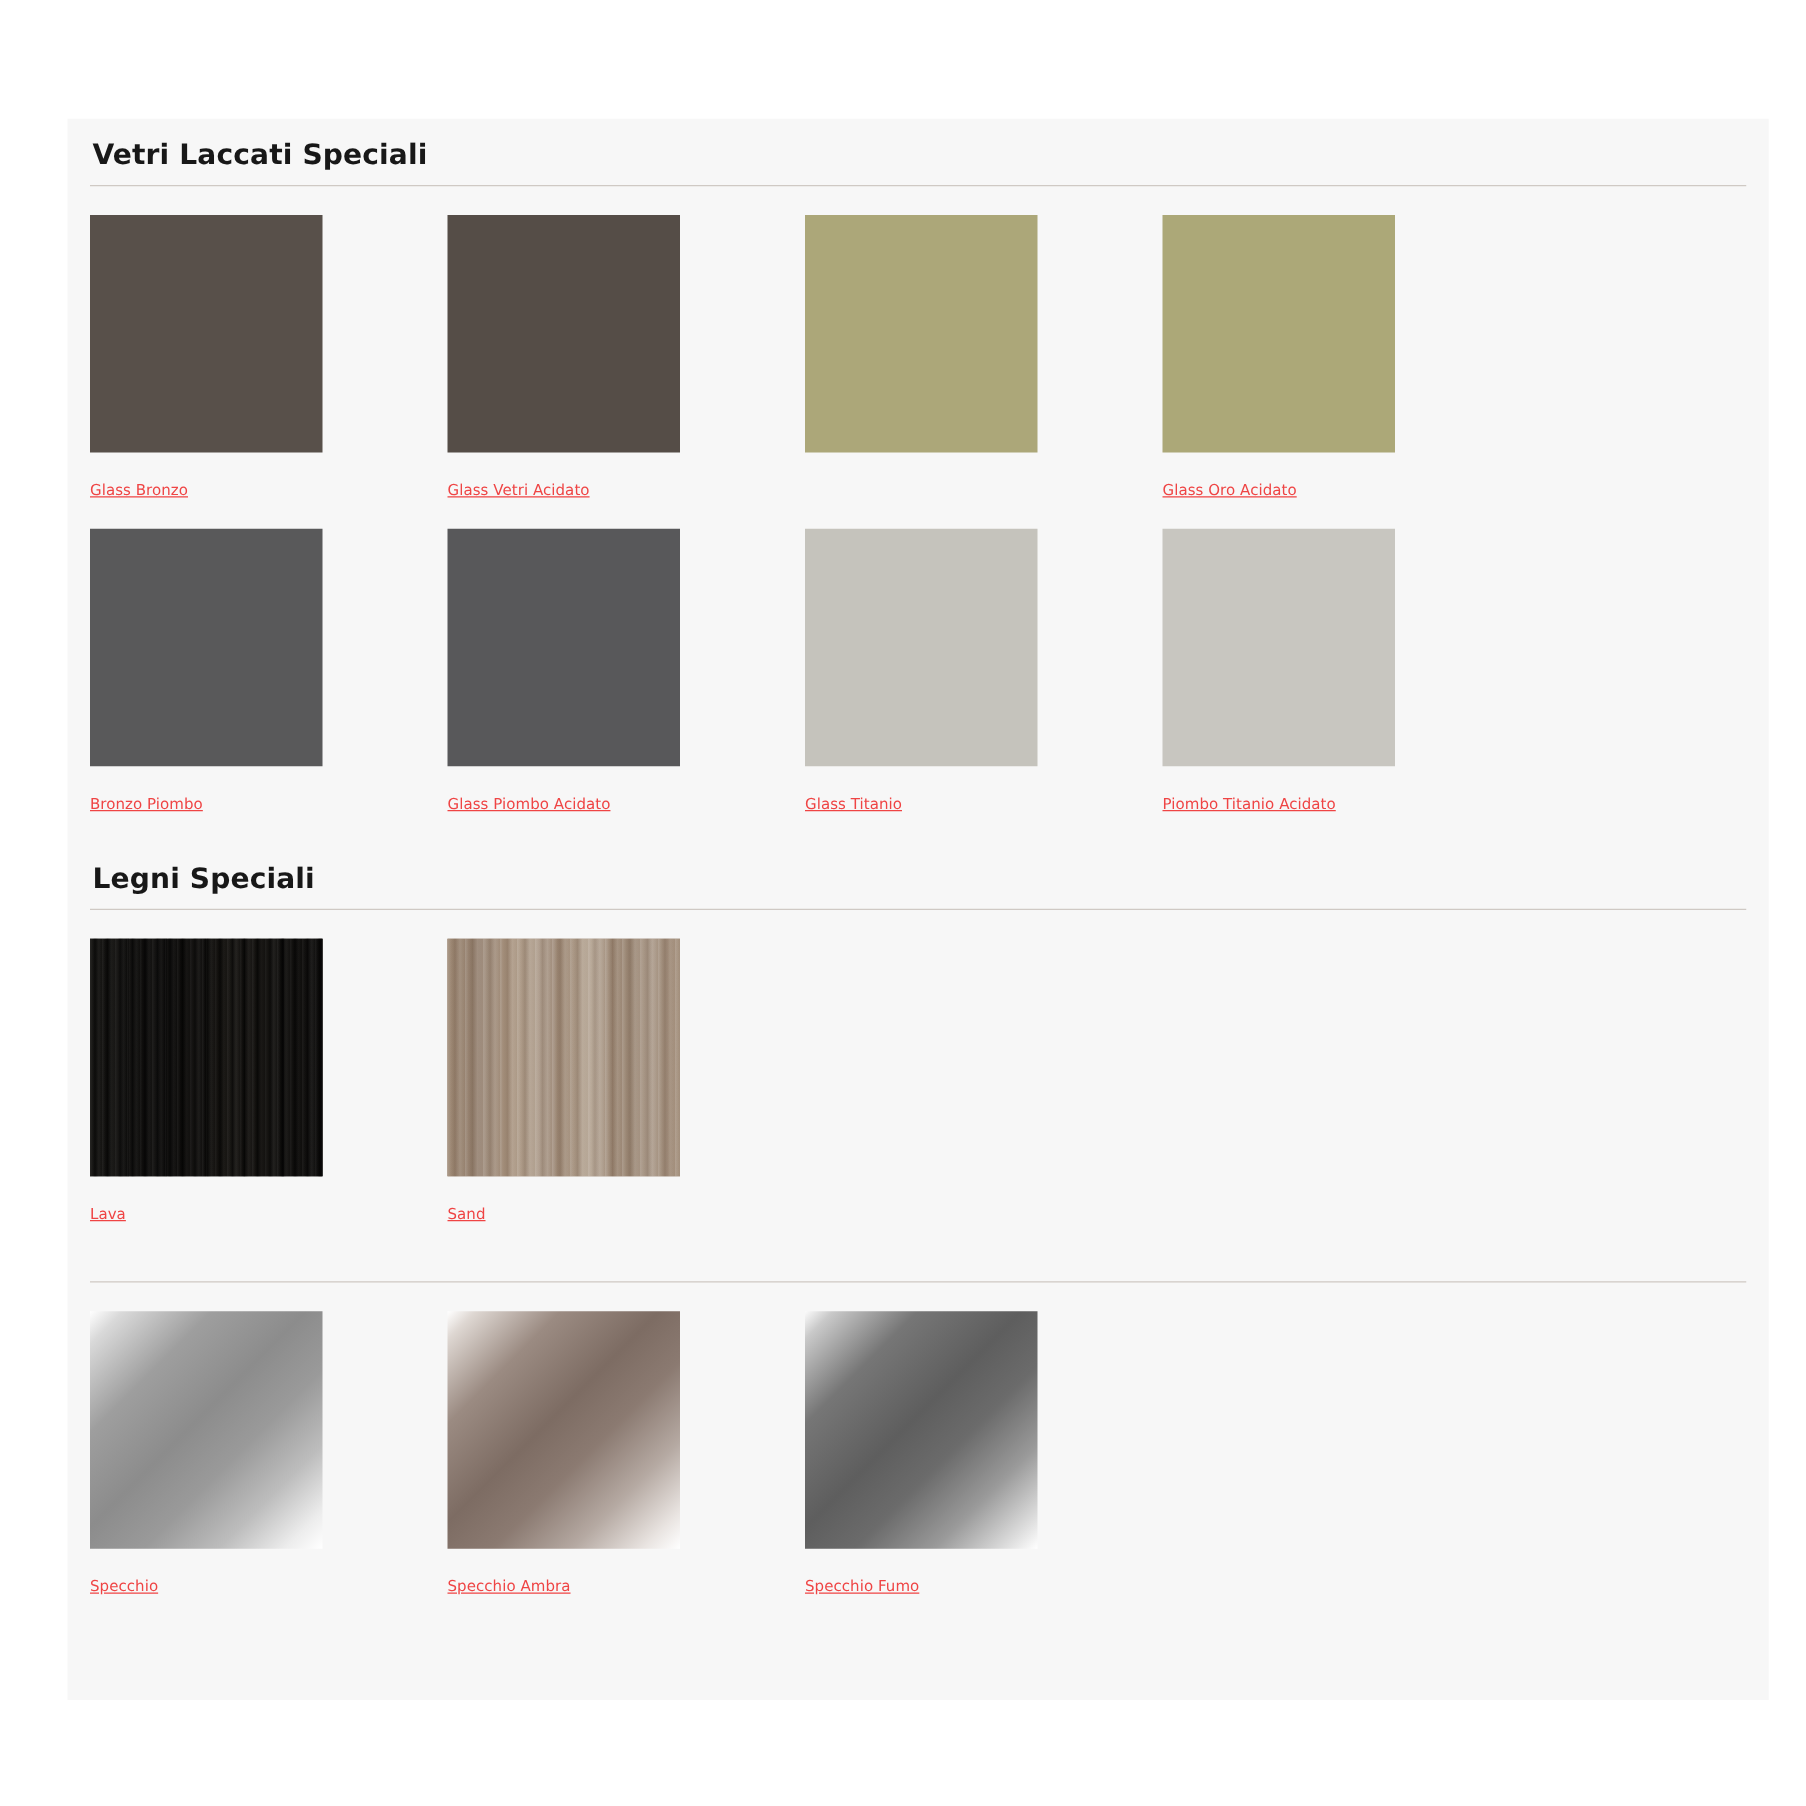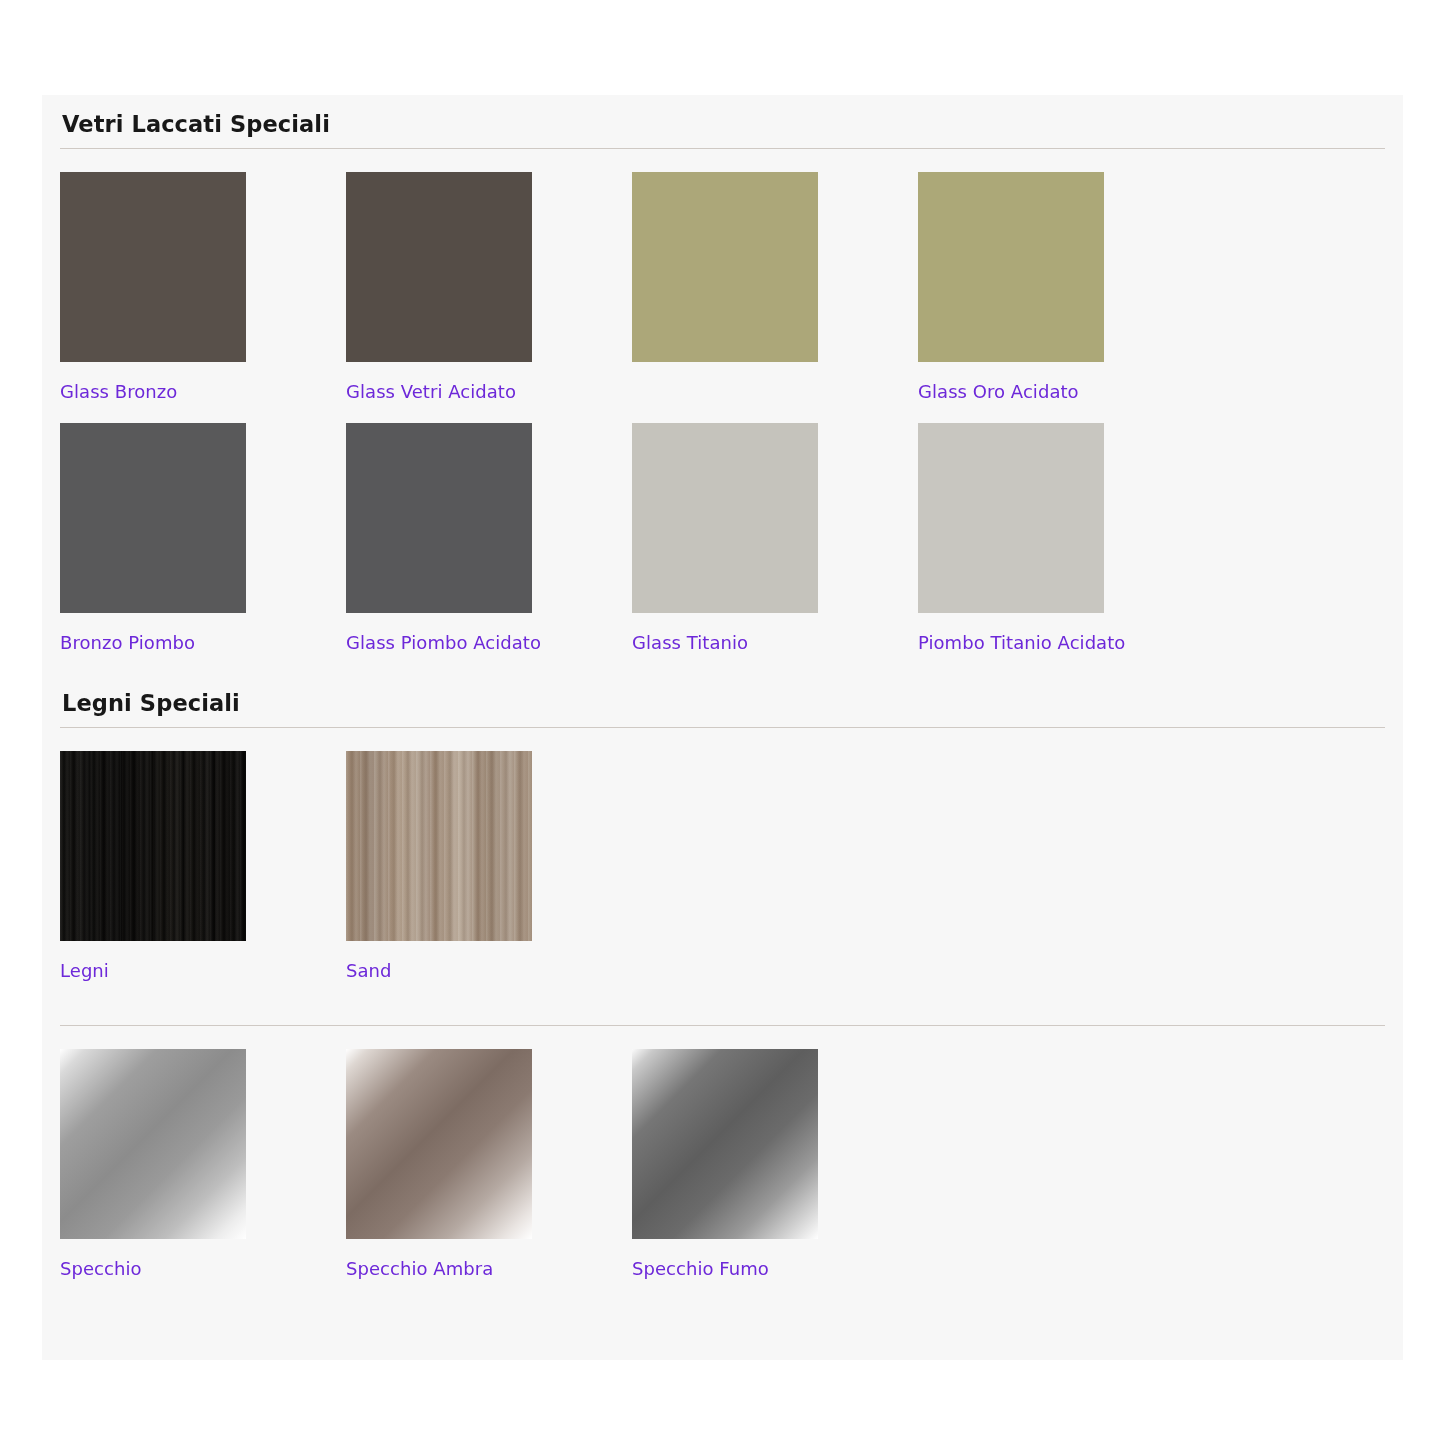--- a/index.html
+++ b/index.html
@@ -9,21 +9,21 @@
   body {
     width: 1445px;
     height: 1445px;
     background: #ffffff;
     font-family: "DejaVu Sans", sans-serif;
     overflow: hidden;
   }
 
   #page {
     position: absolute;
-    left: 42px;
+    left: 54px;
     top: 95px;
     width: 1361px;
     height: 1265px;
     background: #f7f7f7;
     box-sizing: border-box;
   }
 
   .section {
     padding: 0 18px 0 18px;
   }
@@ -61,26 +61,27 @@
     box-sizing: border-box;
   }
 
   .swatch-tile {
     width: 186px;
     height: 190px;
     display: block;
   }
 
   .swatch-label {
-    font-size: 18px;
-    color: #6d28d9;
+    font-size: 12px;
+    color: #ef4444;
     line-height: 22px;
     padding-top: 19px;
     padding-bottom: 20px;
     letter-spacing: 0.05px;
+    text-decoration: underline;
   }
 
   
   .tex-wood-lava {
     background-color: #0d0c0b;
     background-image:
       repeating-linear-gradient(90deg,
         rgba(255,255,255,0.055) 0px,
         rgba(255,255,255,0.0) 2px,
         rgba(0,0,0,0.5) 4px,
@@ -202,21 +203,21 @@
         </div>
       </div>
       <div class="section">
         <div class="section-head">
           <div class="section-title">Legni Speciali</div>
           <div class="section-rule"></div>
         </div>
         <div class="swatch-grid">
           <div class="swatch-cell">
             <div class="swatch-tile tex-wood-lava"></div>
-            <div class="swatch-label">Legni</div>
+            <div class="swatch-label">Lava</div>
           </div>
           <div class="swatch-cell">
             <div class="swatch-tile tex-wood-sand"></div>
             <div class="swatch-label">Sand</div>
           </div>
         </div>
       </div>
       <div class="section">
         <div class="section-head">
           <div class="section-rule"></div>

